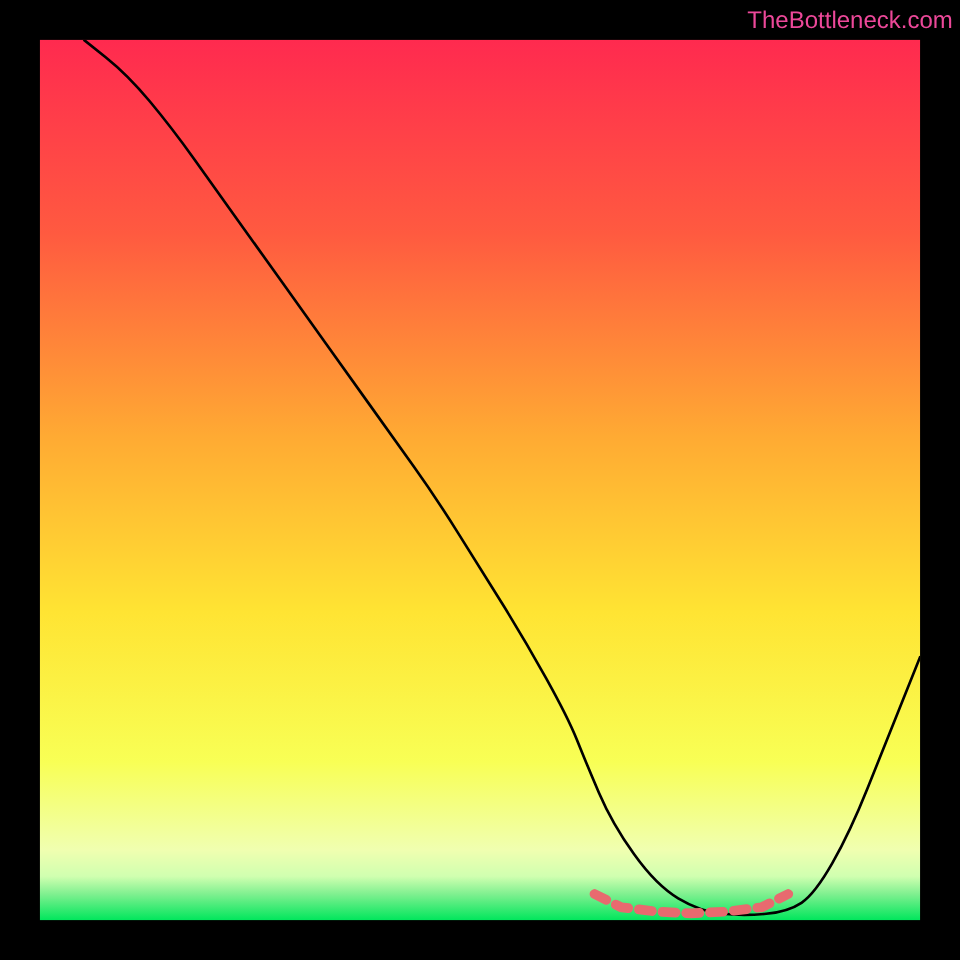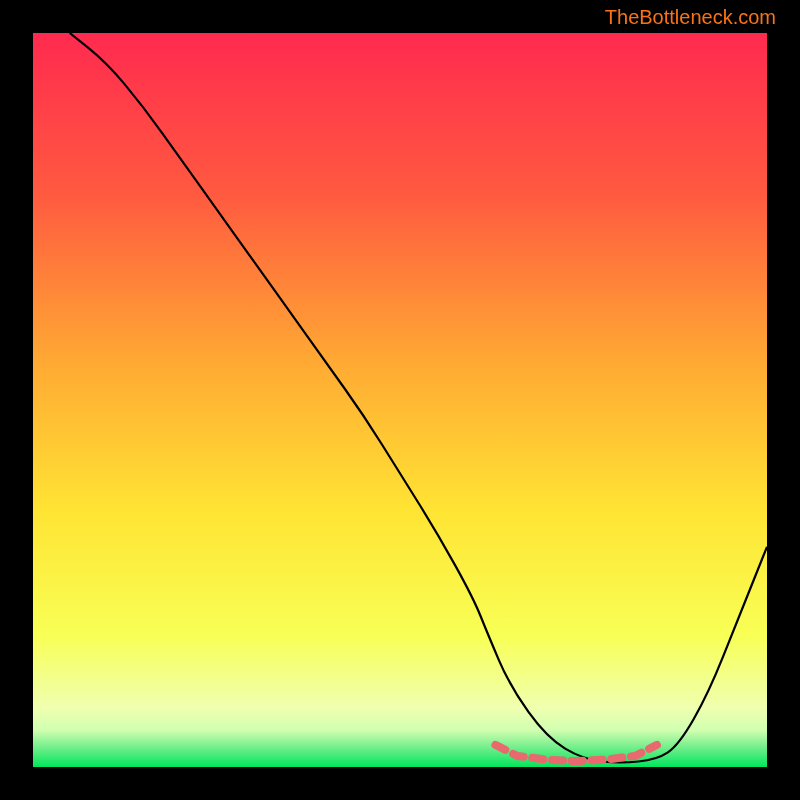--- a/index.html
+++ b/index.html
@@ -7,22 +7,22 @@
     padding: 0;
     width: 800px;
     height: 800px;
     background: #000;
     position: relative;
     font-family: Arial, sans-serif;
   }
   .watermark {
     position: absolute;
     top: 6px;
-    right: 24px;
-    color: #f97316;
+    right: 6px;
+    color: #ec4899;
     font-size: 20px;
     font-weight: 500;
     z-index: 10;
   }
   .plot-area {
     position: absolute;
     left: 33px;
     top: 33px;
     width: 734px;
     height: 734px;

